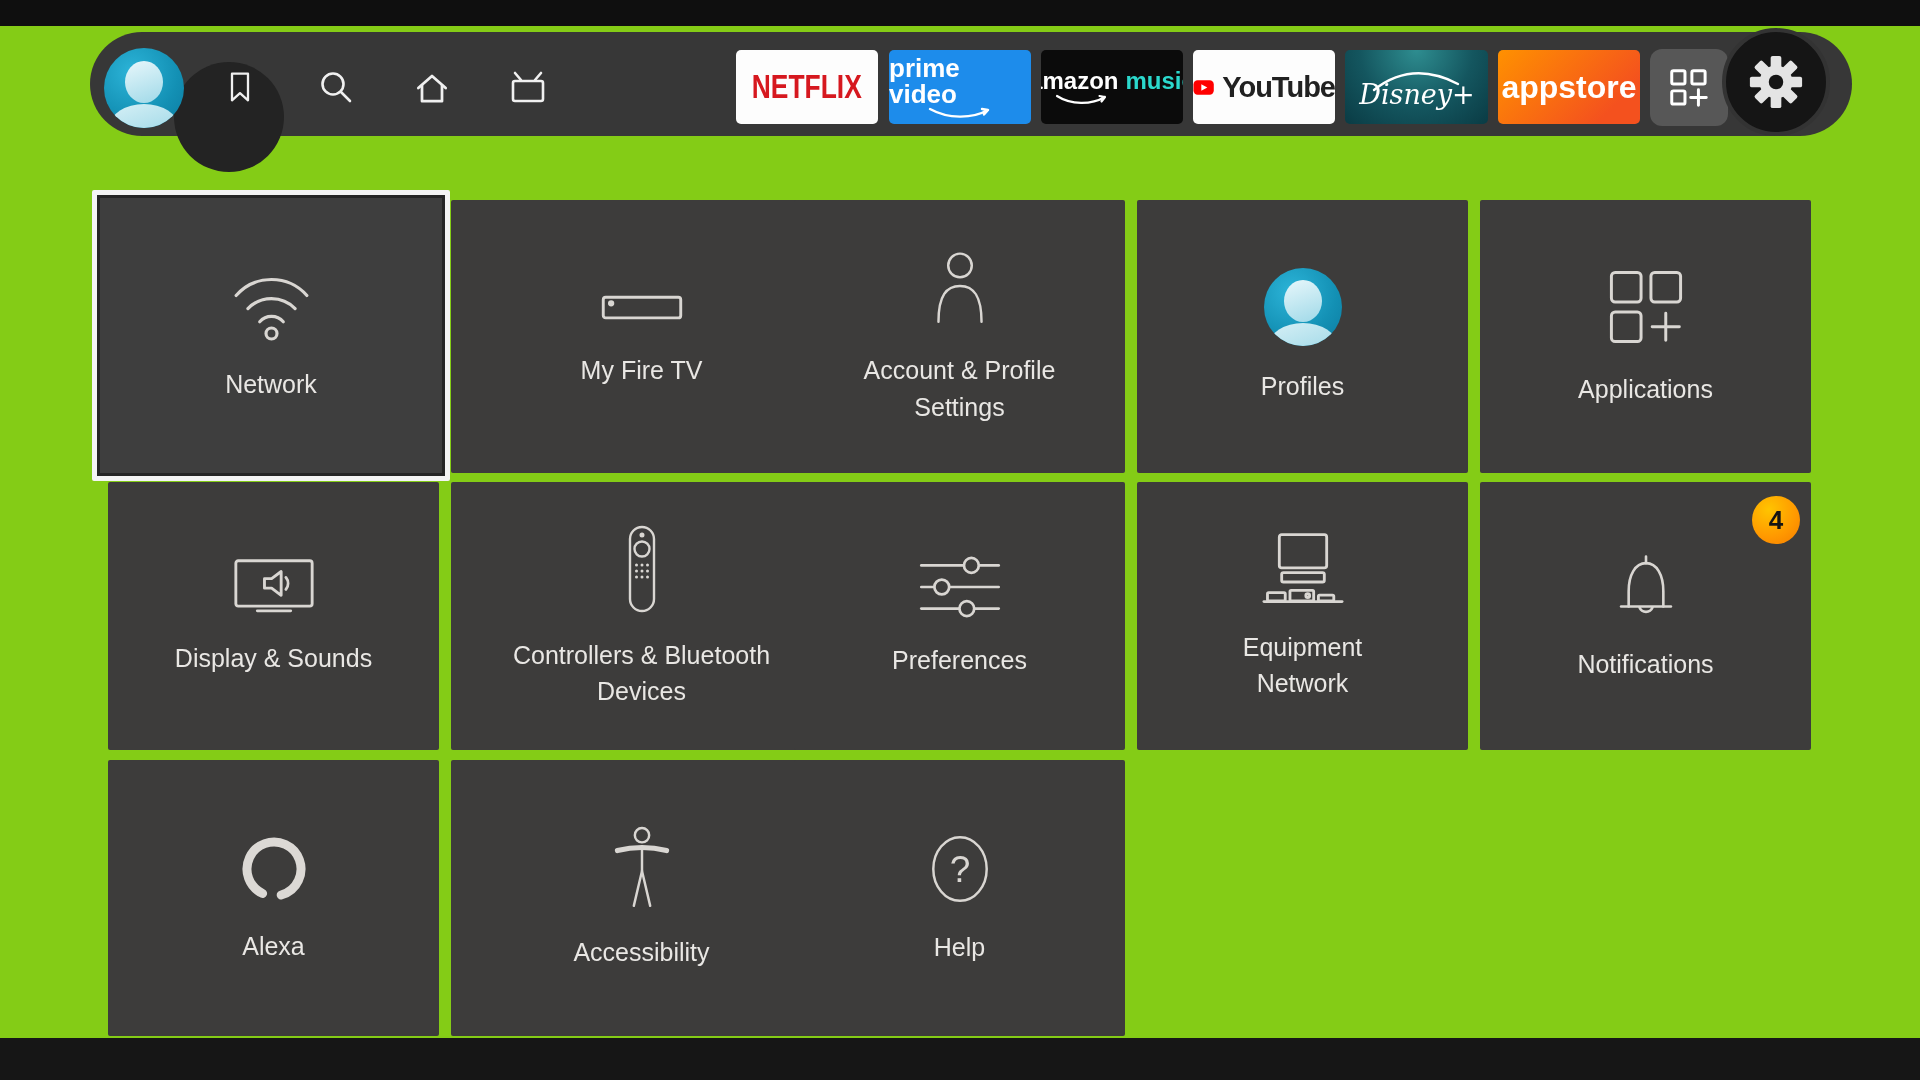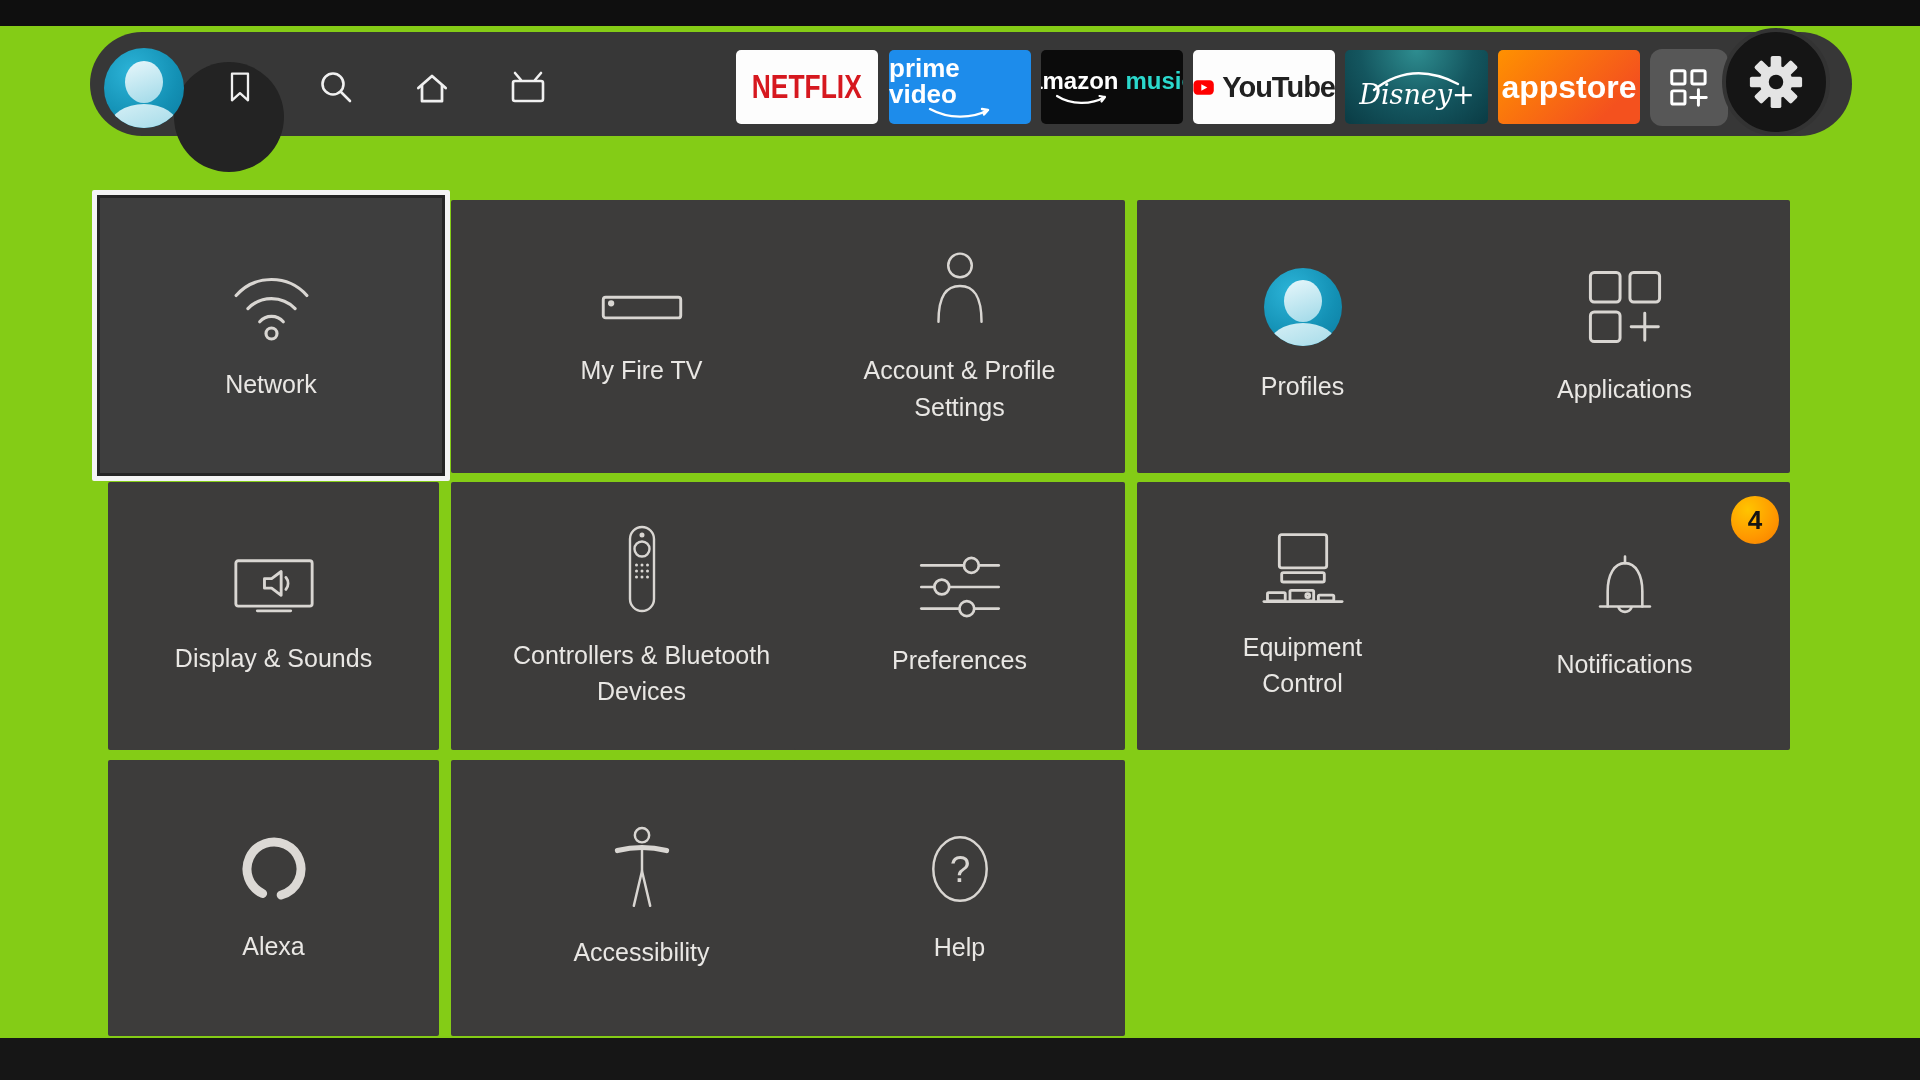--- a/index.html
+++ b/index.html
@@ -38,21 +38,21 @@
 
   .appsgrid-btn{position:absolute;left:1650px;top:49px;width:78px;height:77px;border-radius:12px;background:#575757;
           display:flex;align-items:center;justify-content:center;cursor:pointer;}
   .gear-well{position:absolute;left:1722px;top:28px;width:108px;height:108px;border-radius:50%;
           background:#151515;border:4px solid #333;box-sizing:border-box;
           display:flex;align-items:center;justify-content:center;cursor:pointer;}
 
   
   .tile{position:absolute;background:#3d3c3b;border-radius:2px;display:flex;flex-direction:column;
         align-items:center;justify-content:center;gap:22px;cursor:pointer;}
-  .c1{left:108px;} .c2{left:451px;padding-left:25px;} .c3{left:794px;} .c4{left:1137px;} .c5{left:1436px;padding-left:23px;}
+  .c1{left:108px;} .c2{left:451px;padding-left:25px;} .c3{left:794px;} .c4{left:1137px;} .c5{left:1480px;}
   .tile{width:331px;}
   .r1{top:200px;height:273px;} .r2{top:482px;height:268px;} .r3{top:760px;height:276px;}
   .tile.selected{left:92px;top:190px;width:348px;height:281px;background:#3e3e3e;
         border:5px solid #f4f4f4;box-shadow:inset 0 0 0 3px #252525;z-index:2;}
   .tile-label{font-size:25px;font-weight:500;color:#e9e7e4;text-align:center;white-space:pre-line;line-height:1.45;}
   .tile svg.line{stroke:#d9d6d2;fill:none;stroke-width:2.4;stroke-linecap:round;stroke-linejoin:round;}
   .badge{position:absolute;right:11px;top:14px;width:48px;height:48px;border-radius:50%;
         background:radial-gradient(circle at 35% 28%,#ffc400,#ff9800 60%,#f57c00);
         display:flex;align-items:center;justify-content:center;
         font-size:26px;font-weight:700;color:#141414;z-index:3;}
@@ -263,21 +263,21 @@
     <svg class="line" width="90" height="76" viewBox="0 0 76 64">
       <rect x="18" y="3" width="40" height="28" rx="2"></rect>
       <rect x="20" y="35" width="36" height="8" rx="1.5"></rect>
       <rect x="8" y="52" width="15" height="7" rx="1"></rect>
       <rect x="27" y="50" width="20" height="9" rx="1"></rect>
       <circle cx="42" cy="54.5" r="1.6"></circle>
       <rect x="51" y="54" width="13" height="5" rx="1"></rect>
       <path d="M5 59.5 H71"></path>
     </svg>
     <div class="tile-label">Equipment
-Control</div>
+Network</div>
   </div>
 
   <div class="tile r2 c5">
     <div class="badge">4</div>
     <svg class="line" width="78" height="74" viewBox="0 0 72 64">
       <path d="M36 4 v6"></path>
       <path d="M20 50 V36 C20 21 26 10 36 10 C46 10 52 21 52 36 V50"></path>
       <path d="M13 50 H59"></path>
       <path d="M30 51 a6.5 6.5 0 0 0 12 0"></path>
     </svg>

